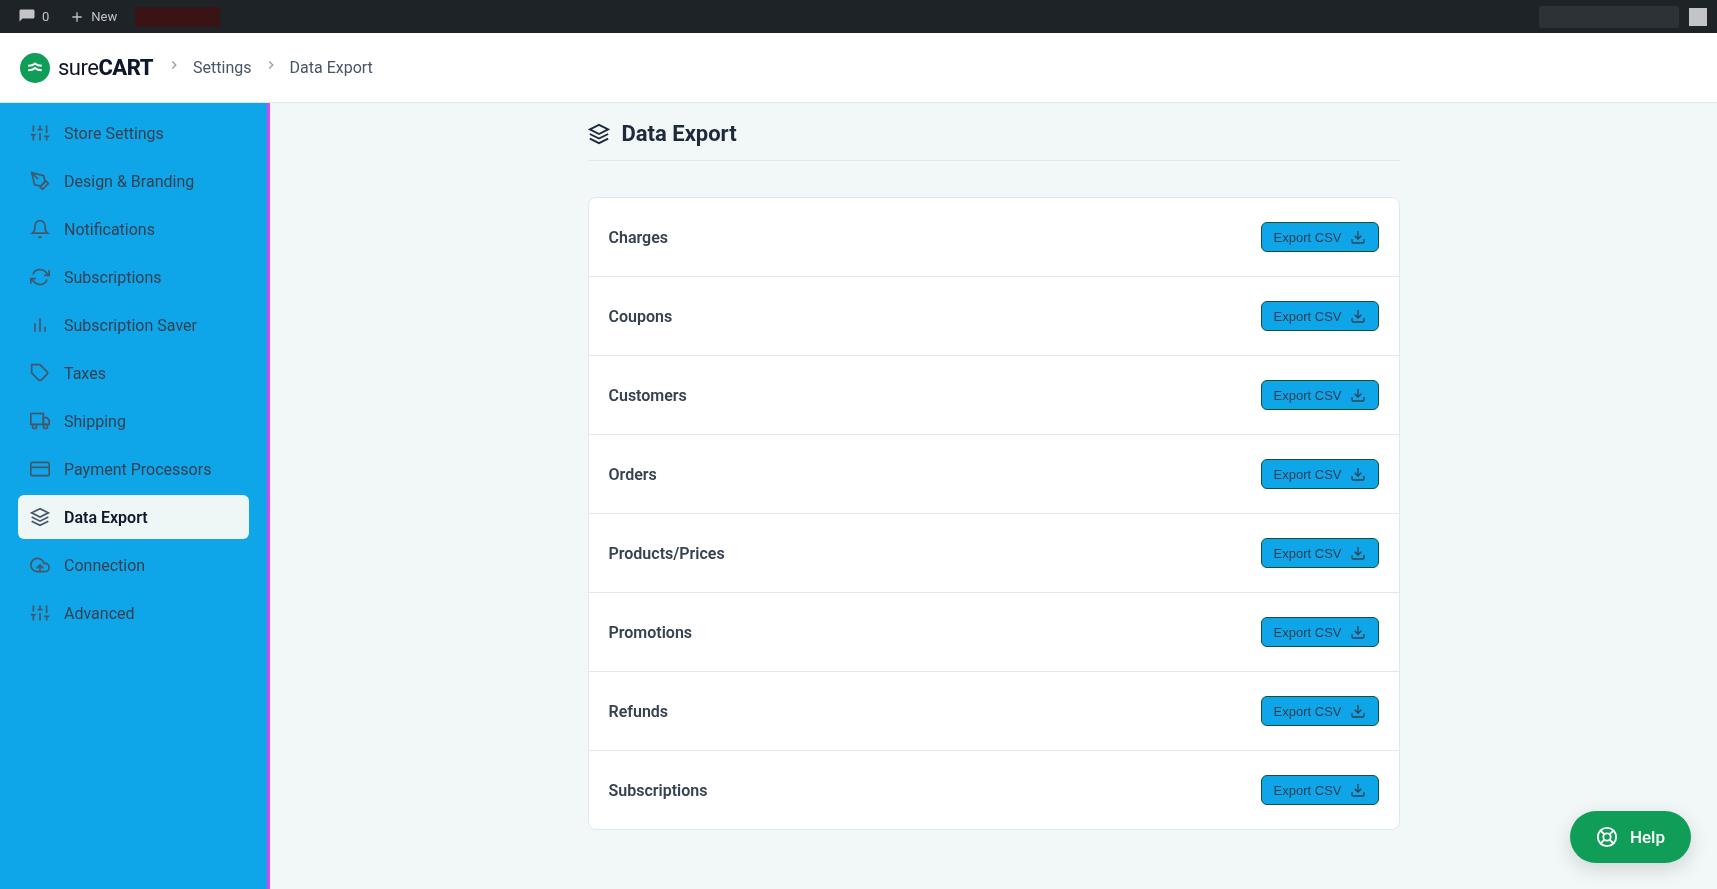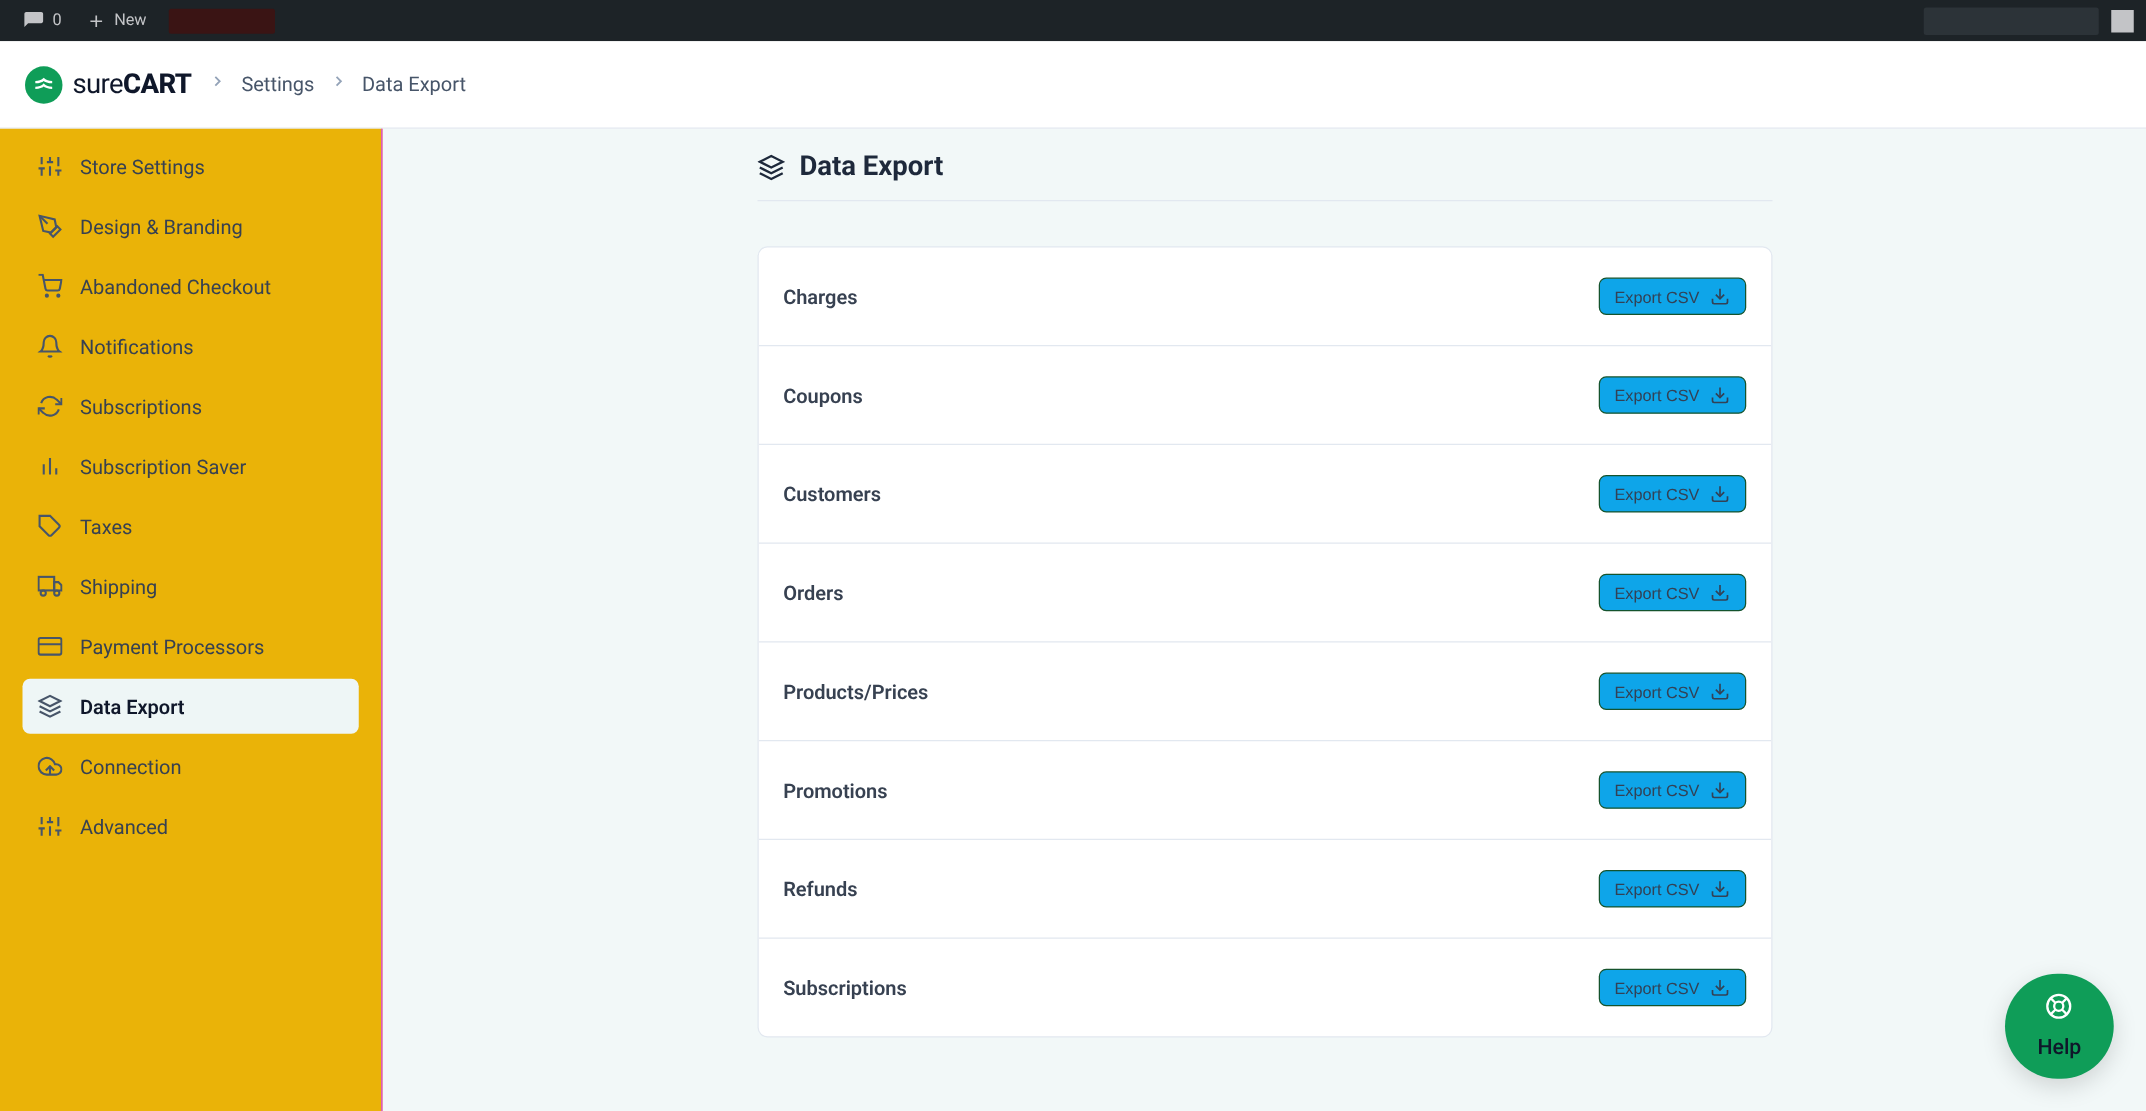--- a/index.html
+++ b/index.html
@@ -121,23 +121,23 @@
       border-radius: 6px;
       padding: 7px 14px;
       font-size: 14px;
       color: #475569;
       font-weight: 600;
     }
     .layout {
       display: flex;
     }
     .sidebar {
-      width: 306px;
-      background: #eab308;
-      border-right: 1px solid #d946ef;
+      width: 270px;
+      background: #0ea5e9;
+      border-right: 3px solid #d946ef;
       padding: 8px 18px 18px 18px;
       min-height: calc(100vh - 103px);
     }
     .sidebar-item {
       display: flex;
       align-items: center;
       gap: 14px;
       padding: 12px 12px;
       border-radius: 6px;
       color: #374151;
@@ -209,31 +209,30 @@
       display: flex;
       align-items: center;
       gap: 8px;
       justify-content: flex-end;
     }
     .help-fab {
       position: fixed;
       right: 26px;
       bottom: 26px;
       background: #0f9d58;
-      color: #0f172a;
+      color: #ffffff;
       border-radius: 999px;
       padding: 15px 26px;
       display: flex;
       align-items: center;
       gap: 12px;
       font-size: 17px;
       font-weight: 500;
       cursor: pointer;
       box-shadow: 0 6px 20px rgba(0,0,0,0.15);
-      flex-direction: column;
     }
     svg { display: block; }
   </style>
 </head>
 <body>
 
 <div class="wp-toolbar">
   <div class="wp-toolbar-item">
     <span>
       <svg width="18" height="18" viewBox="0 0 24 24" fill="currentColor">
@@ -307,30 +306,20 @@
             <path d="M12 19l7-7 3 3-7 7-3-3z"></path>
             <path d="M18 13l-1.5-7.5L2 2l3.5 14.5L13 18l5-5z"></path>
             <path d="M2 2l7.586 7.586"></path>
           </svg>
         </span>
         <span>Design &amp; Branding</span>
       </div>
       <div class="sidebar-item">
         <span class="icon">
           <svg width="20" height="20" viewBox="0 0 24 24" fill="none" stroke="currentColor" stroke-width="2">
-            <circle cx="9" cy="21" r="1"></circle>
-            <circle cx="20" cy="21" r="1"></circle>
-            <path d="M1 1h4l2.68 13.39a2 2 0 0 0 2 1.61h9.72a2 2 0 0 0 2-1.61L23 6H6"></path>
-          </svg>
-        </span>
-        <span>Abandoned Checkout</span>
-      </div>
-      <div class="sidebar-item">
-        <span class="icon">
-          <svg width="20" height="20" viewBox="0 0 24 24" fill="none" stroke="currentColor" stroke-width="2">
             <path d="M18 8A6 6 0 0 0 6 8c0 7-3 9-3 9h18s-3-2-3-9"></path>
             <path d="M13.73 21a2 2 0 0 1-3.46 0"></path>
           </svg>
         </span>
         <span>Notifications</span>
       </div>
       <div class="sidebar-item">
         <span class="icon">
           <svg width="20" height="20" viewBox="0 0 24 24" fill="none" stroke="currentColor" stroke-width="2">
             <polyline points="23 4 23 10 17 10"></polyline>

